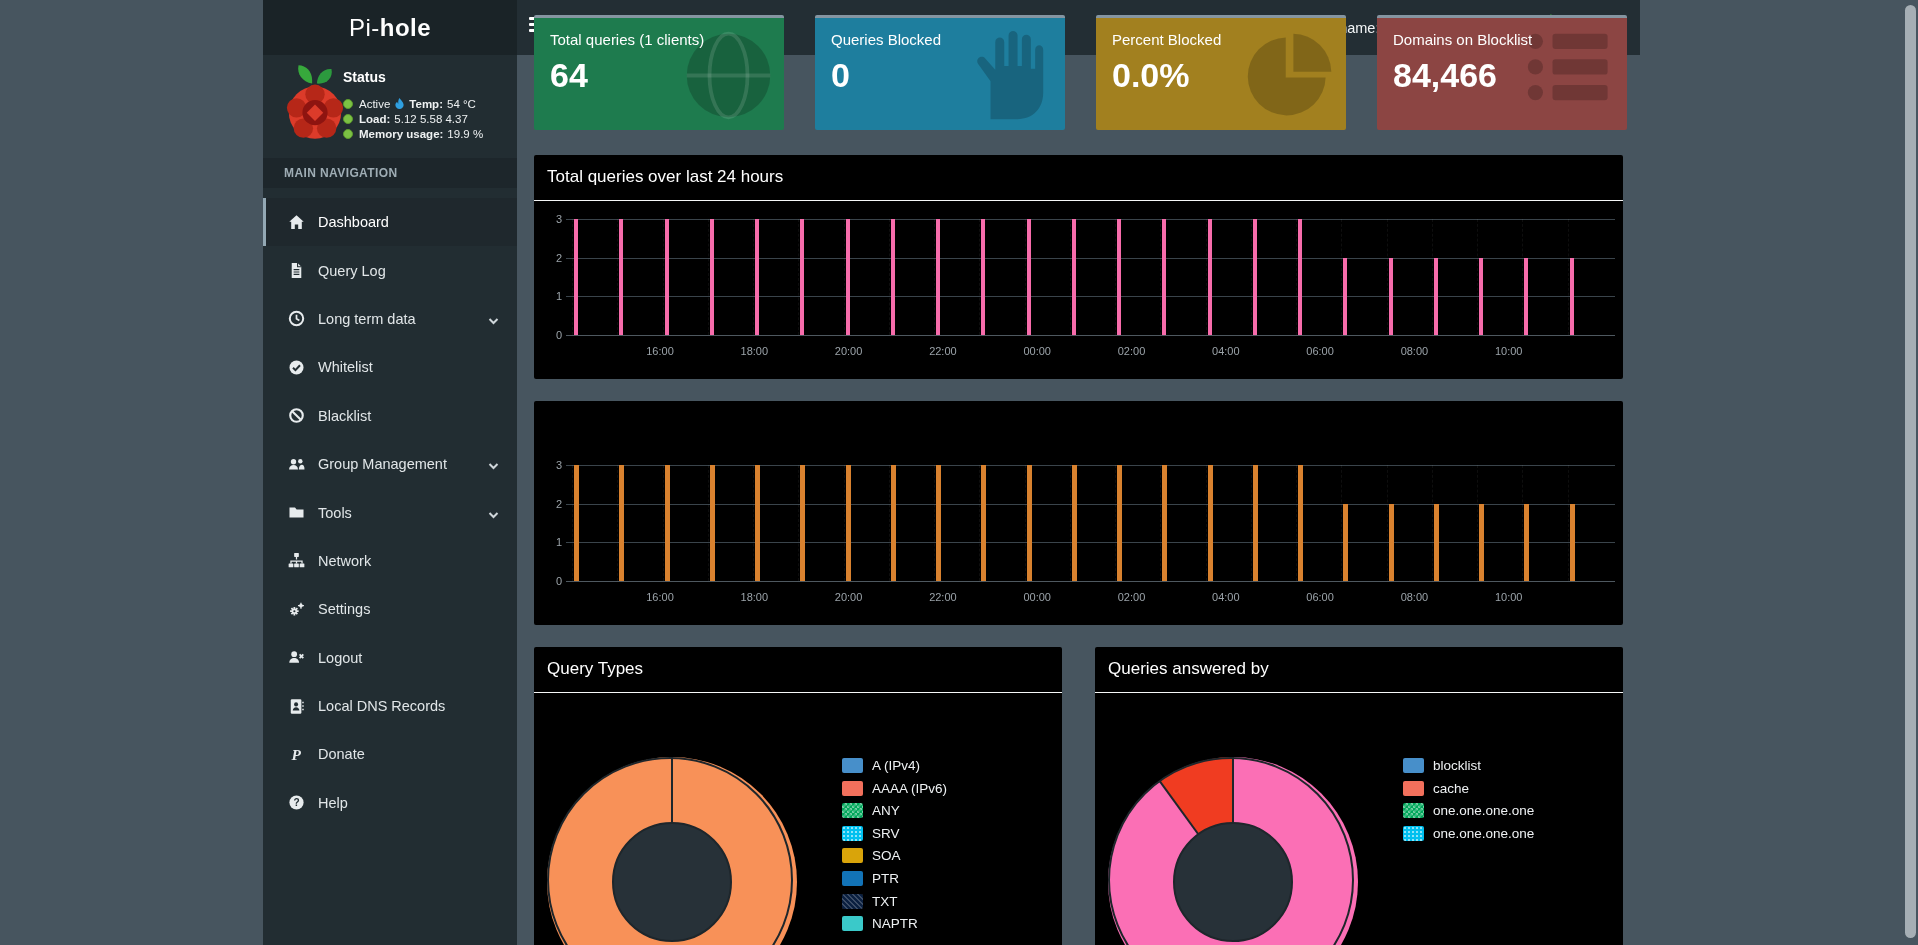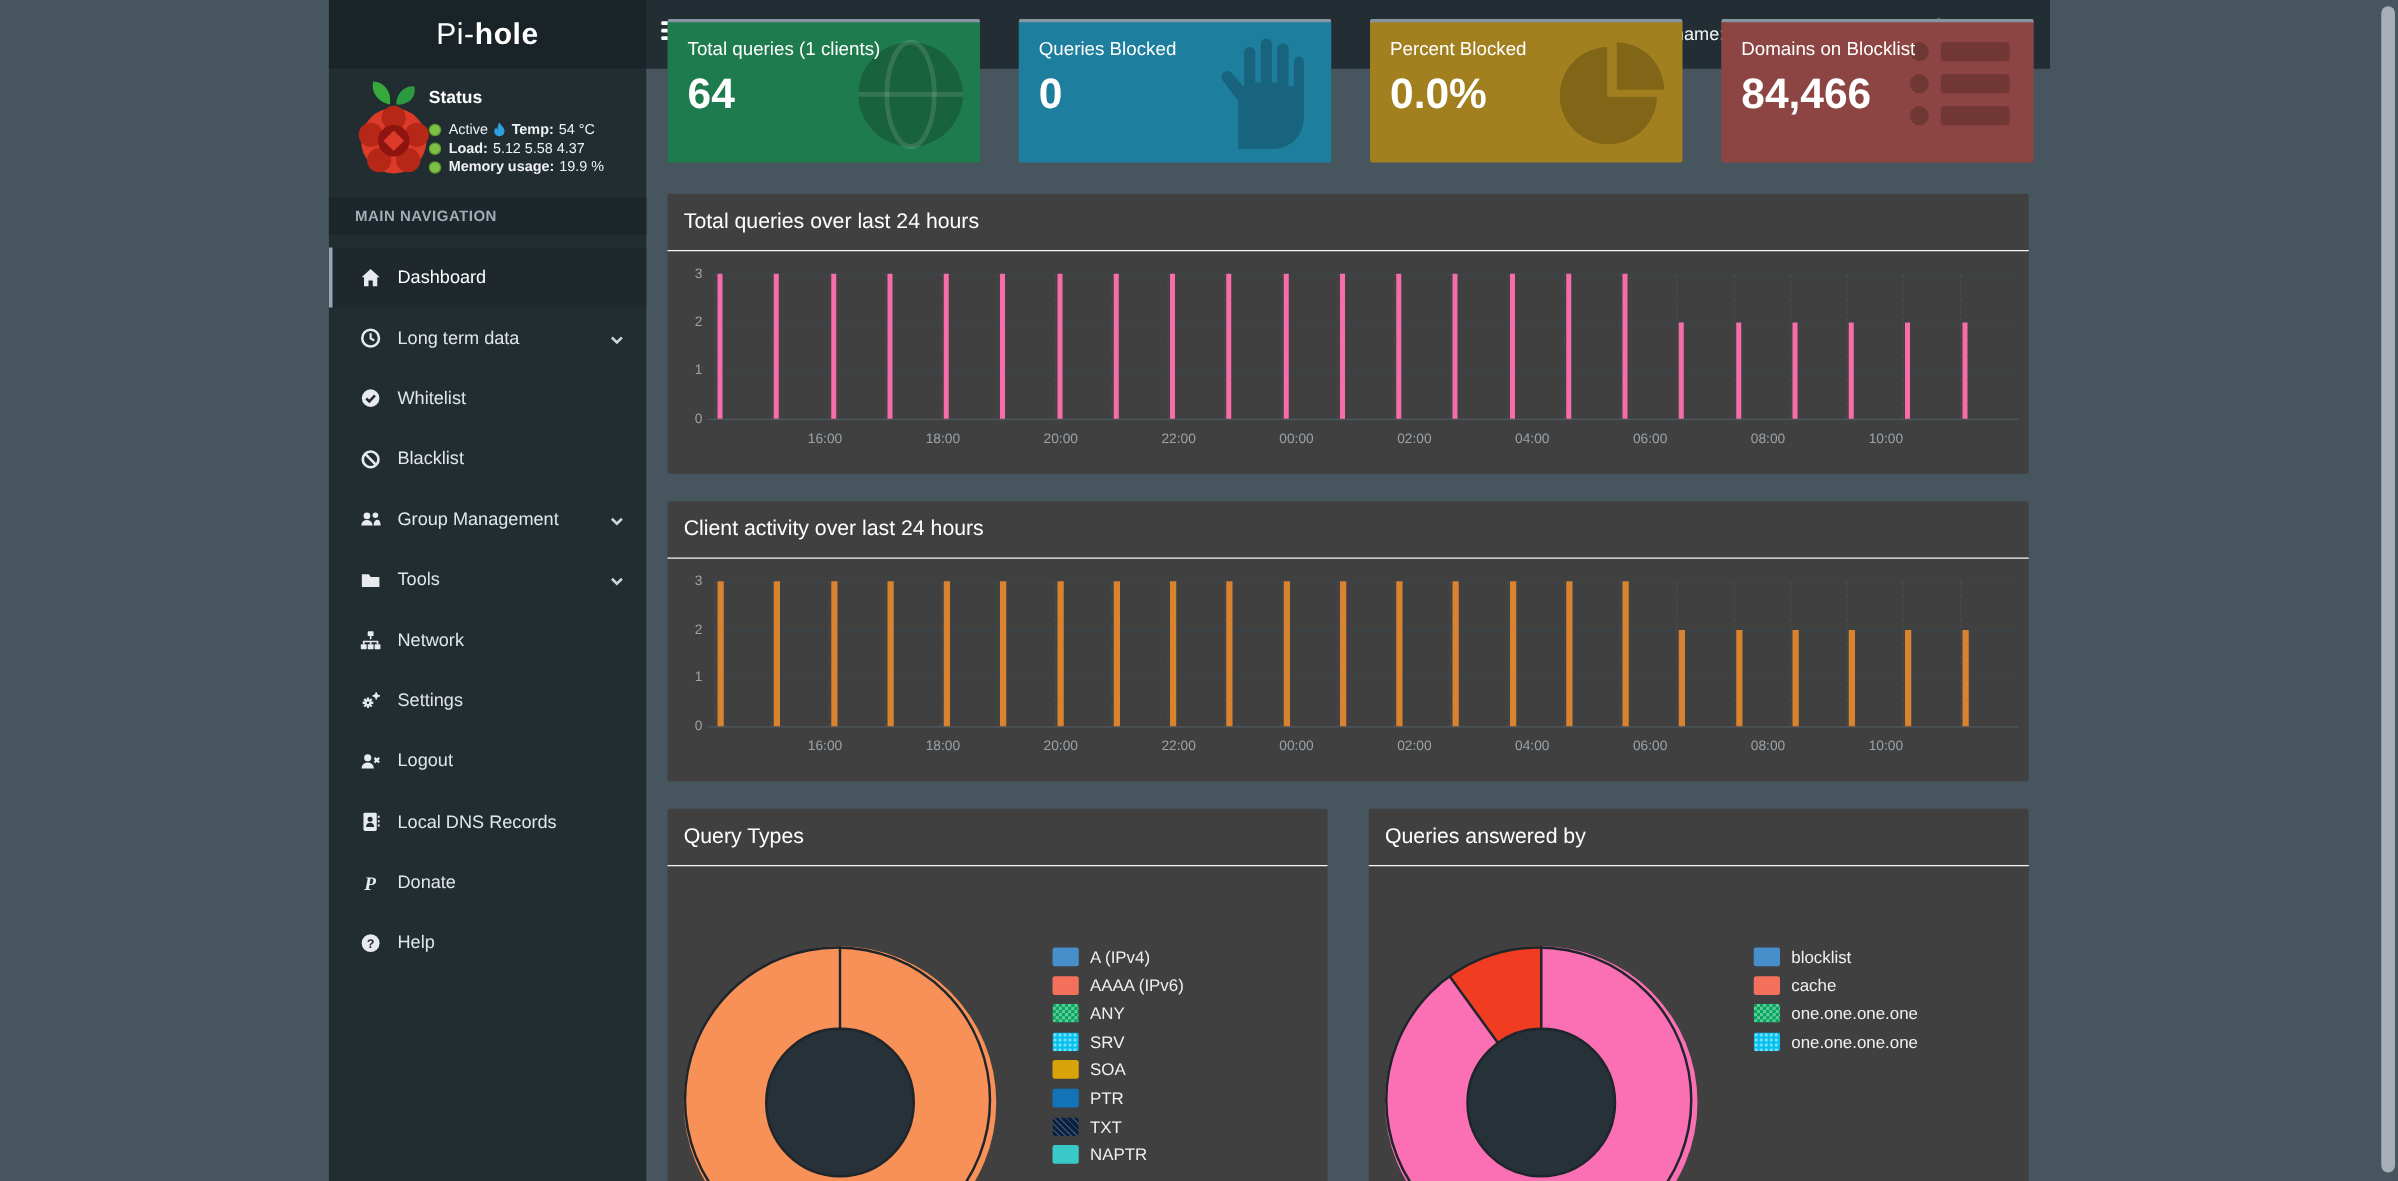--- a/index.html
+++ b/index.html
@@ -46,21 +46,21 @@
   .nav-icon { width:17px; height:17px; margin-right:13px; flex:none; color:#e7ebed; }
   .nav-icon svg { width:100%; height:100%; }
   .chevron { position:absolute; right:18px; top:50%; transform:translateY(-50%); width:11px; height:11px; color:#cfd6da; }
 
   
   .card { position:absolute; top:15px; width:250px; height:115px; border-top:3px solid #8595a1; border-radius:2px; overflow:hidden; color:#fff; }
   .card-title { position:absolute; left:16px; top:13px; font-size:15px; }
   .card-value { position:absolute; left:16px; top:38px; font-size:34px; font-weight:700; }
   .card-icon { position:absolute; right:8px; top:10px; width:95px; height:95px; }
 
-  .panel { position:absolute; background:#404040; border-radius:2px; }
+  .panel { position:absolute; background:#000000; border-radius:2px; }
   .panel-header { position:relative; height:46px; border-bottom:1px solid #f6f7f7; }
   .panel-title { position:absolute; left:13px; top:12px; font-size:17px; color:#fff; }
   .panel-body { position:absolute; left:0; top:47px; right:0; bottom:0; }
 
   .gridline { position:absolute; height:1px; background:#3a444b; }
   .gridline.zero { background:#4e585f; }
   .ytick { position:absolute; width:26px; text-align:right; font-size:11px; color:#9ba3a9; transform:translateY(-50%); }
   .vline { position:absolute; width:0; border-left:1px dashed rgba(255,255,255,.055); }
   .bar { position:absolute; }
   .xlabel { position:absolute; width:50px; text-align:center; font-size:11px; color:#9ba3a9; }
@@ -151,20 +151,28 @@
         <span>19.9 %</span>
       </div>
     </div>
     <div class="nav-header">MAIN NAVIGATION</div>
     <div class="nav-list" id="nav-list">
         <div class="nav-item active">
           <span class="nav-icon"><svg viewBox="0 0 16 16">
               <path d="M8 1.2 14.8 7.4 13 7.4 13 14.2 9.6 14.2 9.6 9.8 6.4 9.8 6.4 14.2 3 14.2 3 7.4 1.2 7.4Z" fill="currentColor"></path>
             </svg></span>
           <span>Dashboard</span>
+        </div>
+        <div class="nav-item">
+          <span class="nav-icon"><svg viewBox="0 0 16 16">
+              <path d="M3.5 1h5.5l3.5 3.5V15H3.5Z" fill="currentColor"></path>
+              <path d="M9 1v3.5h3.5" fill="none" stroke="#222d32" stroke-width="1"></path>
+              <path d="M5.3 7.2h5.4M5.3 9.4h5.4M5.3 11.6h5.4" stroke="#222d32" stroke-width="1.1"></path>
+            </svg></span>
+          <span>Query Log</span>
         </div>
         <div class="nav-item">
           <span class="nav-icon"><svg viewBox="0 0 16 16">
               <circle cx="8" cy="8" r="6.3" fill="none" stroke="currentColor" stroke-width="1.9"></circle>
               <path d="M8 4.4V8.2l2.7 1.6" fill="none" stroke="currentColor" stroke-width="1.6"></path>
             </svg></span>
           <span>Long term data</span>
           <span class="chevron"><svg viewBox="0 0 11 11">
               <path d="M1.5 3.5 5.5 7.5 9.5 3.5" fill="none" stroke="currentColor" stroke-width="2"></path>
             </svg></span>
@@ -361,23 +369,20 @@
         <div class="xlabel" style="left: 383.9px; top: 143px;">22:00</div>
         <div class="xlabel" style="left: 478.2px; top: 143px;">00:00</div>
         <div class="xlabel" style="left: 572.5px; top: 143px;">02:00</div>
         <div class="xlabel" style="left: 666.8px; top: 143px;">04:00</div>
         <div class="xlabel" style="left: 761.1px; top: 143px;">06:00</div>
         <div class="xlabel" style="left: 855.4px; top: 143px;">08:00</div>
         <div class="xlabel" style="left: 949.7px; top: 143px;">10:00</div>
       </div>
   </div>
   <div class="panel" id="panel-client-activity-24h" style="left:271px; top:401px; width:1089px; height:224px;">
-    <div class="panel-header">
-        <div class="panel-title">Client activity over last 24 hours</div>
-      </div>
     <div class="panel-body">
         <div class="gridline" style="left: 32px; top: 17px; width: 1049px;"></div>
         <div class="ytick" style="left: 2px; top: 17px;">3</div>
         <div class="gridline" style="left: 32px; top: 55.6667px; width: 1049px;"></div>
         <div class="ytick" style="left: 2px; top: 55.6667px;">2</div>
         <div class="gridline" style="left: 32px; top: 94.3333px; width: 1049px;"></div>
         <div class="ytick" style="left: 2px; top: 94.3333px;">1</div>
         <div class="gridline zero" style="left: 32px; top: 133px; width: 1049px;"></div>
         <div class="ytick" style="left: 2px; top: 133px;">0</div>
         <div class="vline" style="left: 38px; top: 17px; height: 116px;"></div>

